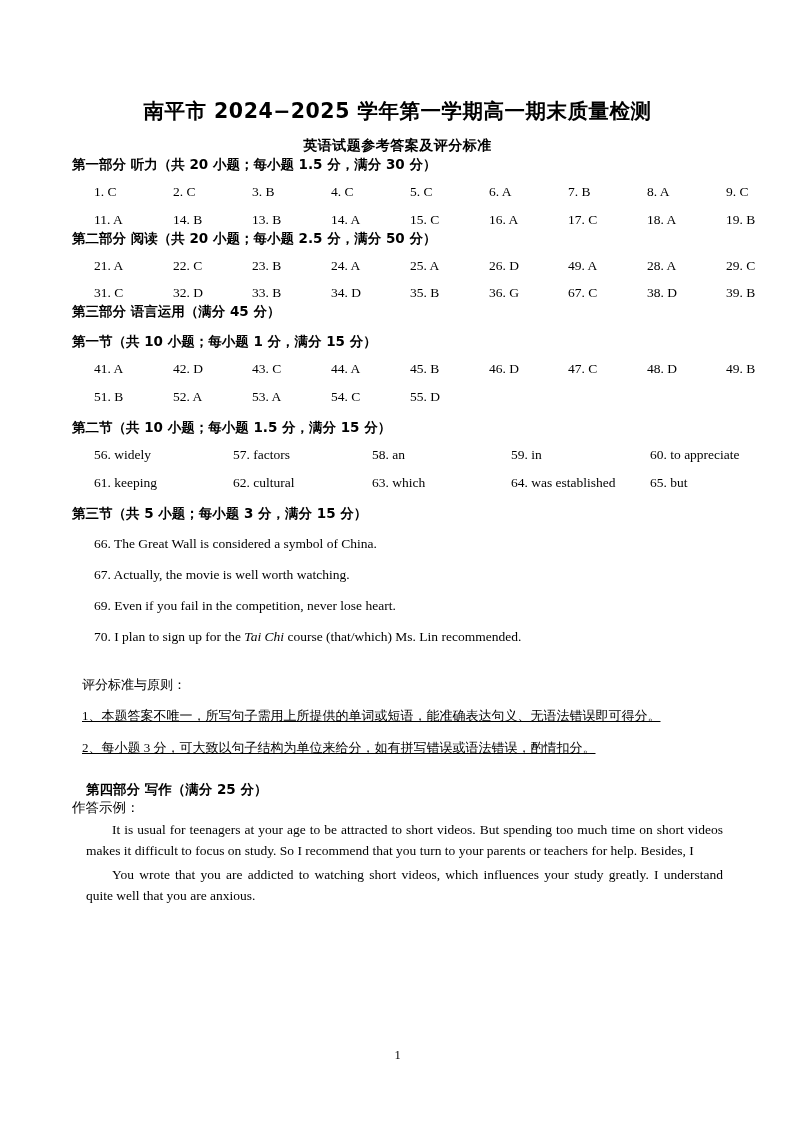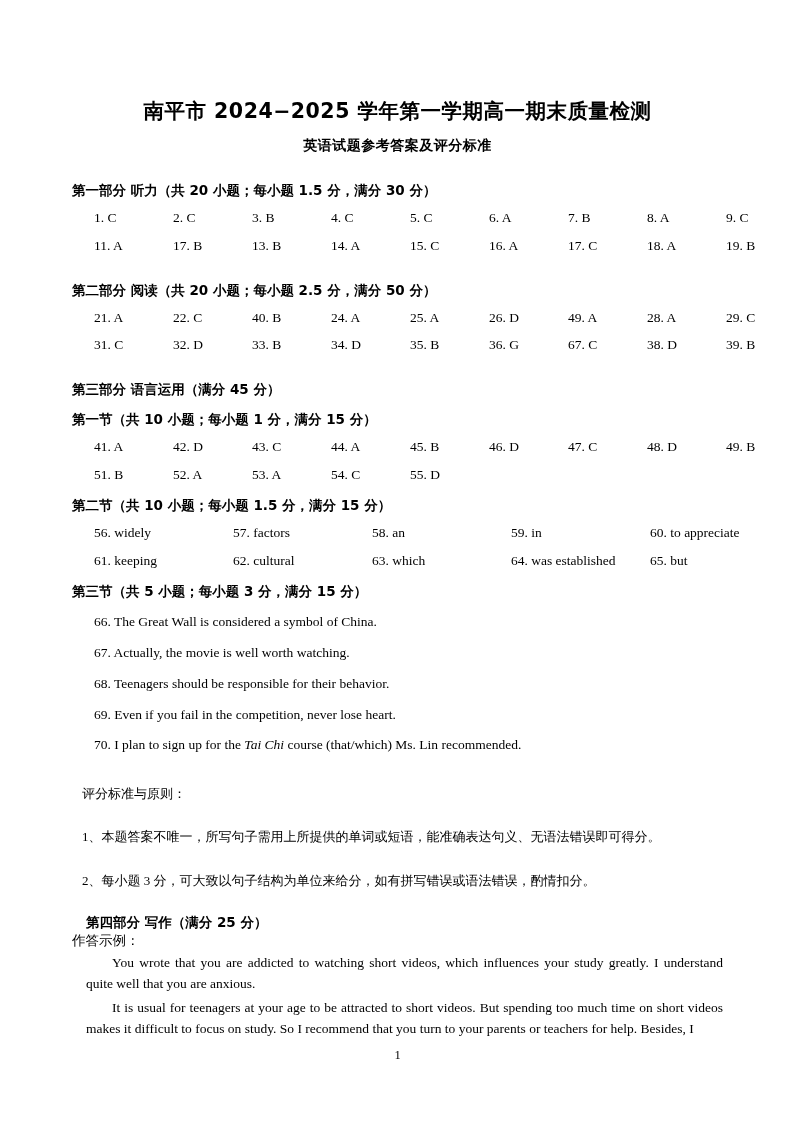--- a/index.html
+++ b/index.html
@@ -38,21 +38,20 @@
     font-weight: bold;
     font-size: 14px;
     letter-spacing: 0.5px;
     margin-top: 8px;
     line-height: 1.5;
   }
   .section-head {
     font-family: "DejaVu Sans", sans-serif;
     font-weight: bold;
     font-size: 13.5px;
-    margin-top: 26px;
     margin-bottom: 4px;
   }
   .sub-head {
     font-family: "DejaVu Sans", sans-serif;
     font-weight: bold;
     font-size: 13.5px;
     margin-top: 12px;
     margin-bottom: 4px;
   }
   .ans-row {
@@ -78,23 +77,24 @@
     margin-top: 12px;
     line-height: 1.4;
   }
   .crit-title {
     font-size: 13px;
     margin-top: 30px;
     padding-left: 10px;
   }
   .crit-item {
     font-size: 13px;
-    margin-top: 24px;
+    margin-top: 12px;
     padding-left: 10px;
     line-height: 1.5;
+    text-decoration: underline;
   }
   .part4-head {
     font-family: "DejaVu Sans", sans-serif;
     font-weight: bold;
     font-size: 13.5px;
     margin-top: 24px;
     padding-left: 14px;
   }
   .writing-label {
     font-size: 13.5px;
@@ -147,36 +147,36 @@
     <span class="cell">4. C</span>
     <span class="cell">5. C</span>
     <span class="cell">6. A</span>
     <span class="cell">7. B</span>
     <span class="cell">8. A</span>
     <span class="cell">9. C</span>
     <span class="cell">10. A</span>
   </div>
   <div class="ans-row">
     <span class="cell">11. A</span>
-    <span class="cell">17. B</span>
+    <span class="cell">14. B</span>
     <span class="cell">13. B</span>
     <span class="cell">14. A</span>
     <span class="cell">15. C</span>
     <span class="cell">16. A</span>
     <span class="cell">17. C</span>
     <span class="cell">18. A</span>
     <span class="cell">19. B</span>
     <span class="cell">20. A</span>
   </div>
 
   <div class="section-head">第二部分 阅读（共 20 小题；每小题 2.5 分，满分 50 分）</div>
   <div class="ans-row">
     <span class="cell">21. A</span>
     <span class="cell">22. C</span>
-    <span class="cell">40. B</span>
+    <span class="cell">23. B</span>
     <span class="cell">24. A</span>
     <span class="cell">25. A</span>
     <span class="cell">26. D</span>
     <span class="cell">49. A</span>
     <span class="cell">28. A</span>
     <span class="cell">29. C</span>
     <span class="cell">30. D</span>
   </div>
   <div class="ans-row">
     <span class="cell">31. C</span>
@@ -226,27 +226,26 @@
     <span class="cell">61. keeping</span>
     <span class="cell">62. cultural</span>
     <span class="cell">63. which</span>
     <span class="cell">64. was established</span>
     <span class="cell">65. but</span>
   </div>
 
   <div class="sub-head">第三节（共 5 小题；每小题 3 分，满分 15 分）</div>
   <div class="trans-line">66. The Great Wall is considered a symbol of China.</div>
   <div class="trans-line">67. Actually, the movie is well worth watching.</div>
-  <div class="trans-line">68. Teenagers should be responsible for their behavior.</div>
   <div class="trans-line">69. Even if you fail in the competition, never lose heart.</div>
   <div class="trans-line"><span>70. I plan to sign up for the </span><em class="ital">Tai Chi</em><span> course (that/which) Ms. Lin recommended.</span></div>
 
   <div class="crit-title">评分标准与原则：</div>
   <div class="crit-item">1、本题答案不唯一，所写句子需用上所提供的单词或短语，能准确表达句义、无语法错误即可得分。</div>
   <div class="crit-item">2、每小题 3 分，可大致以句子结构为单位来给分，如有拼写错误或语法错误，酌情扣分。</div>
 
   <div class="part4-head">第四部分 写作（满分 25 分）</div>
   <div class="writing-label">作答示例：</div>
+  <div class="para indent2"><span class="first-ind"></span><span>It is usual for teenagers at your age to be attracted to short videos. But spending too much time on short videos makes it difficult to focus on study. So I recommend that you turn to your parents or teachers for help. Besides, I</span></div>
   <div class="para indent2"><span class="first-ind"></span><span>You wrote that you are addicted to watching short videos, which influences your study greatly. I understand quite well that you are anxious.</span></div>
-  <div class="para indent2"><span class="first-ind"></span><span>It is usual for teenagers at your age to be attracted to short videos. But spending too much time on short videos makes it difficult to focus on study. So I recommend that you turn to your parents or teachers for help. Besides, I</span></div>
 
   <div class="page-number">1</div>
 </div>
 
 </body></html>

